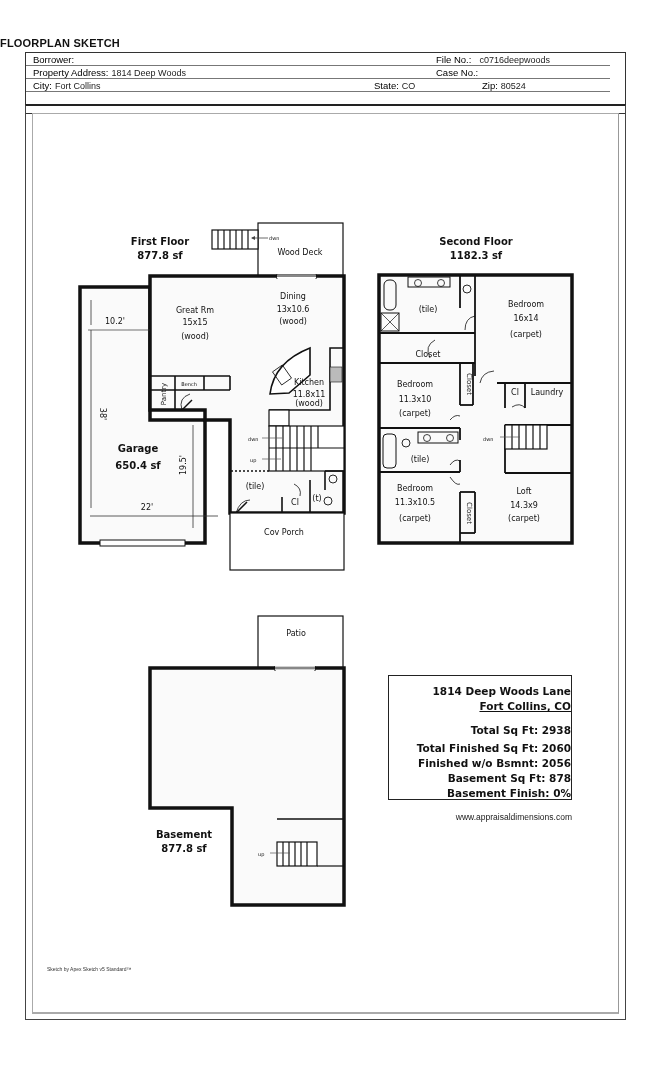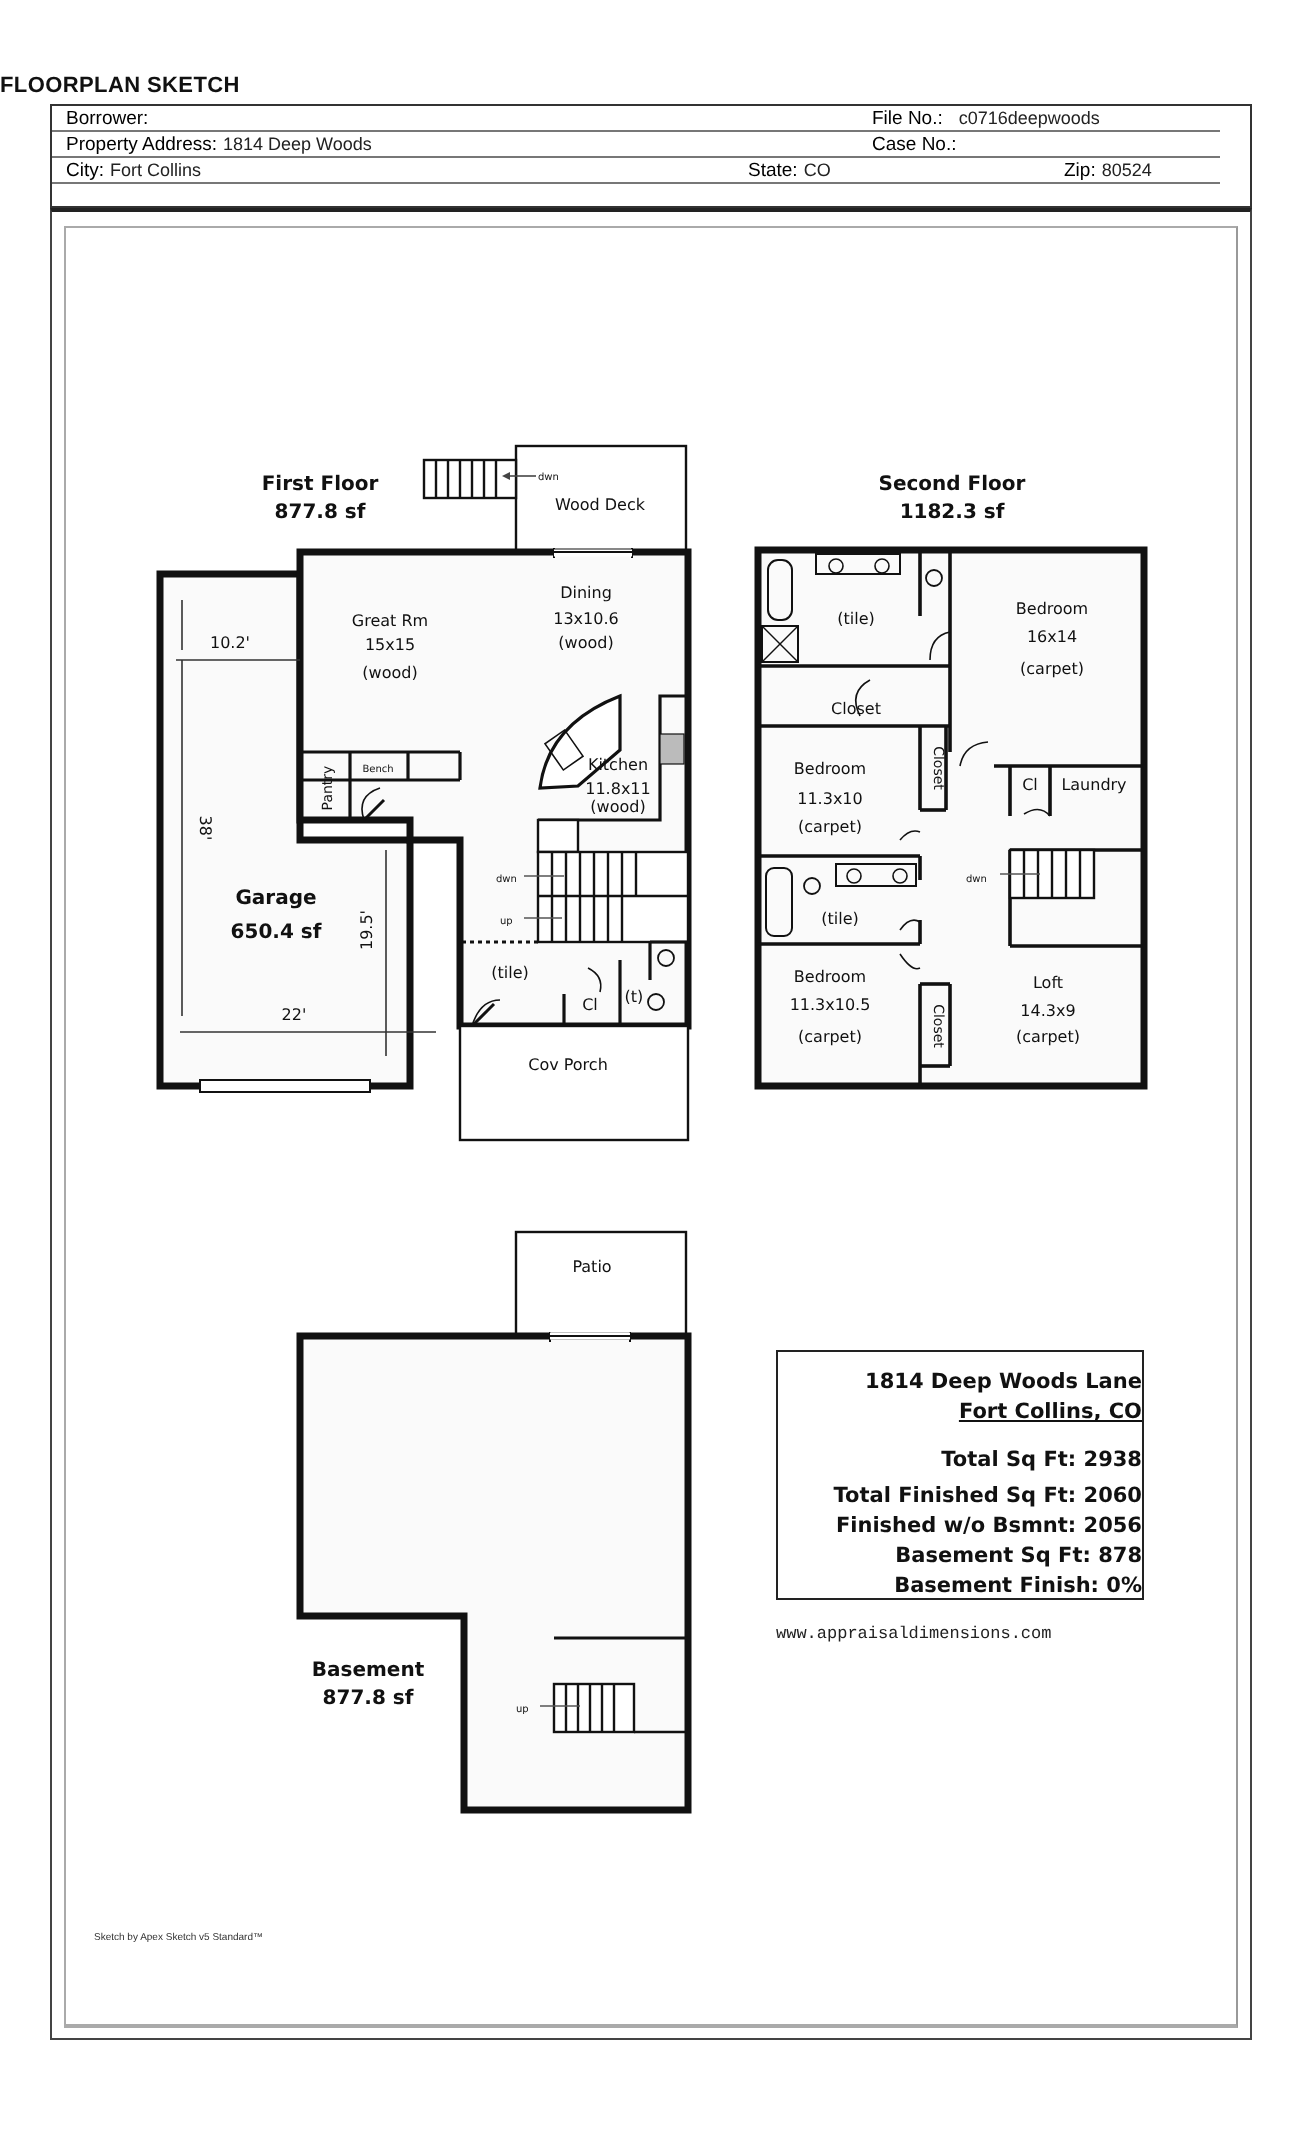--- a/index.html
+++ b/index.html
@@ -1,31 +1,31 @@
 <!DOCTYPE html>
 <html><head>
 <meta charset="utf-8">
 <style>
   html, body { margin:0; padding:0; background:#ffffff; }
   body { width:650px; height:1070px; position:relative; overflow:hidden; font-family:"Liberation Sans", sans-serif; color:#111; }
   .title { position:absolute; left:0; top:37px; width:650px; text-align:left; font-weight:bold; font-size:11px; letter-spacing:0.2px; }
-  .hdr { position:absolute; left:25px; top:52px; width:601px; height:52px; border:1.5px solid #333; box-sizing:border-box; }
+  .hdr { position:absolute; left:25px; top:52px; width:601px; height:62px; border:1.5px solid #333; box-sizing:border-box; }
   .hrow { position:absolute; left:0; width:100%; height:13px; font-size:9px; line-height:13px; }
   .hrow .sep { position:absolute; left:0; right:15px; bottom:0; border-bottom:1px solid #777; }
   .lbl { position:absolute; }
   .lbl .k { color:#000; font-size:9.5px; }
   .lbl .v { font-size:9px; color:#222; margin-left:3px;margin-top:36px; }
   .frame { position:absolute; left:25px; top:104px; width:601px; height:916px; border:1.5px solid #444; box-sizing:border-box; border-top:2px solid #222; }
   .frame-inner { position:absolute; left:6px; top:7px; right:6px; bottom:5px; border:1px solid #aaa; border-right:1.5px solid #999; border-bottom:2px solid #aaa; }
   svg { position:absolute; left:0; top:0; }
   .svgtext { font-family:"DejaVu Sans", sans-serif; }
   .summary { position:absolute; left:388px; top:675px; width:184px; height:125px; border:1.5px solid #222; box-sizing:border-box; text-align:right; font-family:"DejaVu Sans", sans-serif; font-weight:bold; font-size:10.5px; line-height:15px; }
   .summary .addr { margin-top:8px; }
   .summary .city { text-decoration:underline; margin-bottom:9px; }
-  .website { position:absolute; left:388px; top:812px; width:184px; text-align:left; font-family:Liberation Mono, monospace; font-size:8.5px; color:#222; }
+  .website { position:absolute; left:388px; top:812px; width:184px; text-align:right; font-family:Liberation Sans, sans-serif; font-size:8.5px; color:#222; }
   .credit { position:absolute; left:47px; top:966px; font-size:5px; color:#333; }
 </style>
 </head>
 <body>
 
 <div class="title">FLOORPLAN SKETCH</div>
 
 <div class="hdr">
   <div class="hrow" style="top:0">
     <span class="lbl" style="left:7px"><span class="k">Borrower:</span><span class="v"></span></span>
@@ -33,21 +33,21 @@
     <div class="sep"></div>
   </div>
   <div class="hrow" style="top:13px">
     <span class="lbl" style="left:7px"><span class="k">Property Address:</span><span class="v">1814 Deep Woods</span></span>
     <span class="lbl" style="left:410px"><span class="k">Case No.:</span><span class="v"></span></span>
     <div class="sep"></div>
   </div>
   <div class="hrow" style="top:26px">
     <span class="lbl" style="left:7px"><span class="k">City:</span><span class="v">Fort Collins</span></span>
     <span class="lbl" style="left:348px"><span class="k">State:</span><span class="v">CO</span></span>
-    <span class="lbl" style="left:506px"><span class="k">Zip:</span><span class="v">80524</span></span>
+    <span class="lbl" style="left:456px"><span class="k">Zip:</span><span class="v">80524</span></span>
     <div class="sep"></div>
   </div>
 </div>
 
 <div class="frame">
   <div class="frame-inner"></div>
 </div>
 
 <svg width="650" height="1070" viewBox="0 0 650 1070">
   <g fill="none" stroke="#111" class="svgtext">

